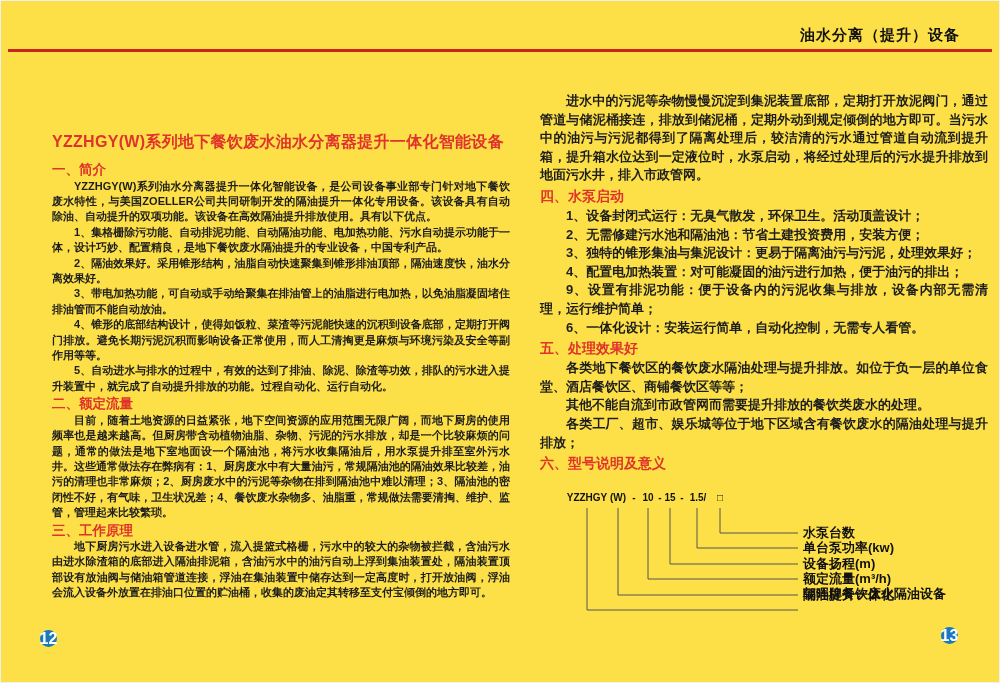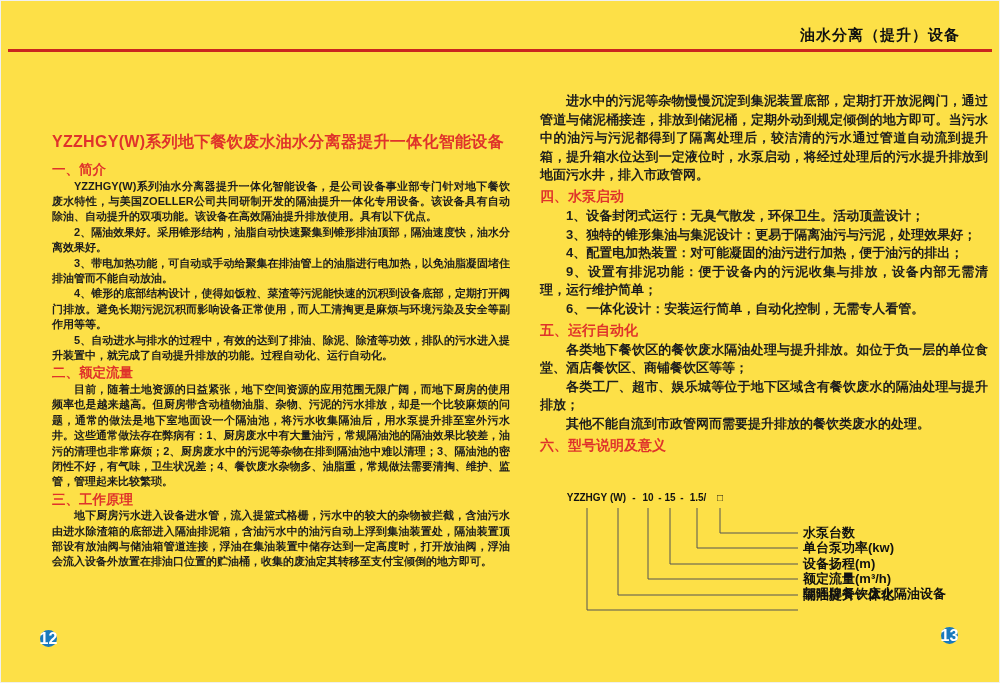--- a/index.html
+++ b/index.html
@@ -58,46 +58,48 @@
 <div class="page">
 
   <div class="header-title">油水分离（提升）设备</div>
   <div class="header-rule"></div>
 
   <div class="col col-left">
     <h1 class="doc-title">YZZHGY(W)系列地下餐饮废水油水分离器提升一体化智能设备</h1>
 
     <h2 class="sec-h">一、简介</h2>
     <p class="body">YZZHGY(W)系列油水分离器提升一体化智能设备，是公司设备事业部专门针对地下餐饮废水特性，与美国ZOELLER公司共同研制开发的隔油提升一体化专用设备。该设备具有自动除油、自动提升的双项功能。该设备在高效隔油提升排放使用。具有以下优点。</p>
+    <p class="body">1、集格栅除污功能、自动排泥功能、自动隔油功能、电加热功能、污水自动提示功能于一体，设计巧妙、配置精良，是地下餐饮废水隔油提升的专业设备，中国专利产品。</p>
     <p class="body">2、隔油效果好。采用锥形结构，油脂自动快速聚集到锥形排油顶部，隔油速度快，油水分离效果好。</p>
     <p class="body">3、带电加热功能，可自动或手动给聚集在排油管上的油脂进行电加热，以免油脂凝固堵住排油管而不能自动放油。</p>
     <p class="body">4、锥形的底部结构设计，使得如饭粒、菜渣等污泥能快速的沉积到设备底部，定期打开阀门排放。避免长期污泥沉积而影响设备正常使用，而人工清掏更是麻烦与环境污染及安全等副作用等等。</p>
     <p class="body">5、自动进水与排水的过程中，有效的达到了排油、除泥、除渣等功效，排队的污水进入提升装置中，就完成了自动提升排放的功能。过程自动化、运行自动化。</p>
 
     <h2 class="sec-h">二、额定流量</h2>
     <p class="body">目前，随着土地资源的日益紧张，地下空间资源的应用范围无限广阔，而地下厨房的使用频率也是越来越高。但厨房带含动植物油脂、杂物、污泥的污水排放，却是一个比较麻烦的问题，通常的做法是地下室地面设一个隔油池，将污水收集隔油后，用水泵提升排至室外污水井。这些通常做法存在弊病有：1、厨房废水中有大量油污，常规隔油池的隔油效果比较差，油污的清理也非常麻烦；2、厨房废水中的污泥等杂物在排到隔油池中难以清理；3、隔油池的密闭性不好，有气味，卫生状况差；4、餐饮废水杂物多、油脂重，常规做法需要清掏、维护、监管，管理起来比较繁琐。</p>
 
     <h2 class="sec-h">三、工作原理</h2>
     <p class="body">地下厨房污水进入设备进水管，流入提篮式格栅，污水中的较大的杂物被拦截，含油污水由进水除渣箱的底部进入隔油排泥箱，含油污水中的油污自动上浮到集油装置处，隔油装置顶部设有放油阀与储油箱管道连接，浮油在集油装置中储存达到一定高度时，打开放油阀，浮油会流入设备外放置在排油口位置的贮油桶，收集的废油定其转移至支付宝倾倒的地方即可。</p>
   </div>
 
   <div class="col col-right">
     <p class="body">进水中的污泥等杂物慢慢沉淀到集泥装置底部，定期打开放泥阀门，通过管道与储泥桶接连，排放到储泥桶，定期外动到规定倾倒的地方即可。当污水中的油污与污泥都得到了隔离处理后，较洁清的污水通过管道自动流到提升箱，提升箱水位达到一定液位时，水泵启动，将经过处理后的污水提升排放到地面污水井，排入市政管网。</p>
 
     <h2 class="sec-h">四、水泵启动</h2>
     <p class="body">1、设备封闭式运行：无臭气散发，环保卫生。活动顶盖设计；</p>
+    <p class="body">2、无需修建污水池和隔油池：节省土建投资费用，安装方便；</p>
     <p class="body">3、独特的锥形集油与集泥设计：更易于隔离油污与污泥，处理效果好；</p>
     <p class="body">4、配置电加热装置：对可能凝固的油污进行加热，便于油污的排出；</p>
     <p class="body">9、设置有排泥功能：便于设备内的污泥收集与排放，设备内部无需清理，运行维护简单；</p>
     <p class="body">6、一体化设计：安装运行简单，自动化控制，无需专人看管。</p>
 
-    <h2 class="sec-h">五、运行自动化</h2>
+    <h2 class="sec-h">五、处理效果好</h2>
     <p class="body">各类地下餐饮区的餐饮废水隔油处理与提升排放。如位于负一层的单位食堂、酒店餐饮区、商铺餐饮区等等；</p>
+    <p class="body">其他不能自流到市政管网而需要提升排放的餐饮类废水的处理。</p>
     <p class="body">各类工厂、超市、娱乐城等位于地下区域含有餐饮废水的隔油处理与提升排放；</p>
-    <p class="body">其他不能自流到市政管网而需要提升排放的餐饮类废水的处理。</p>
 
     <h2 class="sec-h">六、型号说明及意义</h2>
   </div>
 
   <div class="diagram">
     <svg width="452" height="152" viewBox="0 0 452 152">
       <g fill="none" stroke="#555555" stroke-width="1">
         <polyline points="180,22 180,47 258,47"></polyline>
         <polyline points="157,22 157,62 258,62"></polyline>
         <polyline points="130,22 130,78 258,78"></polyline>

